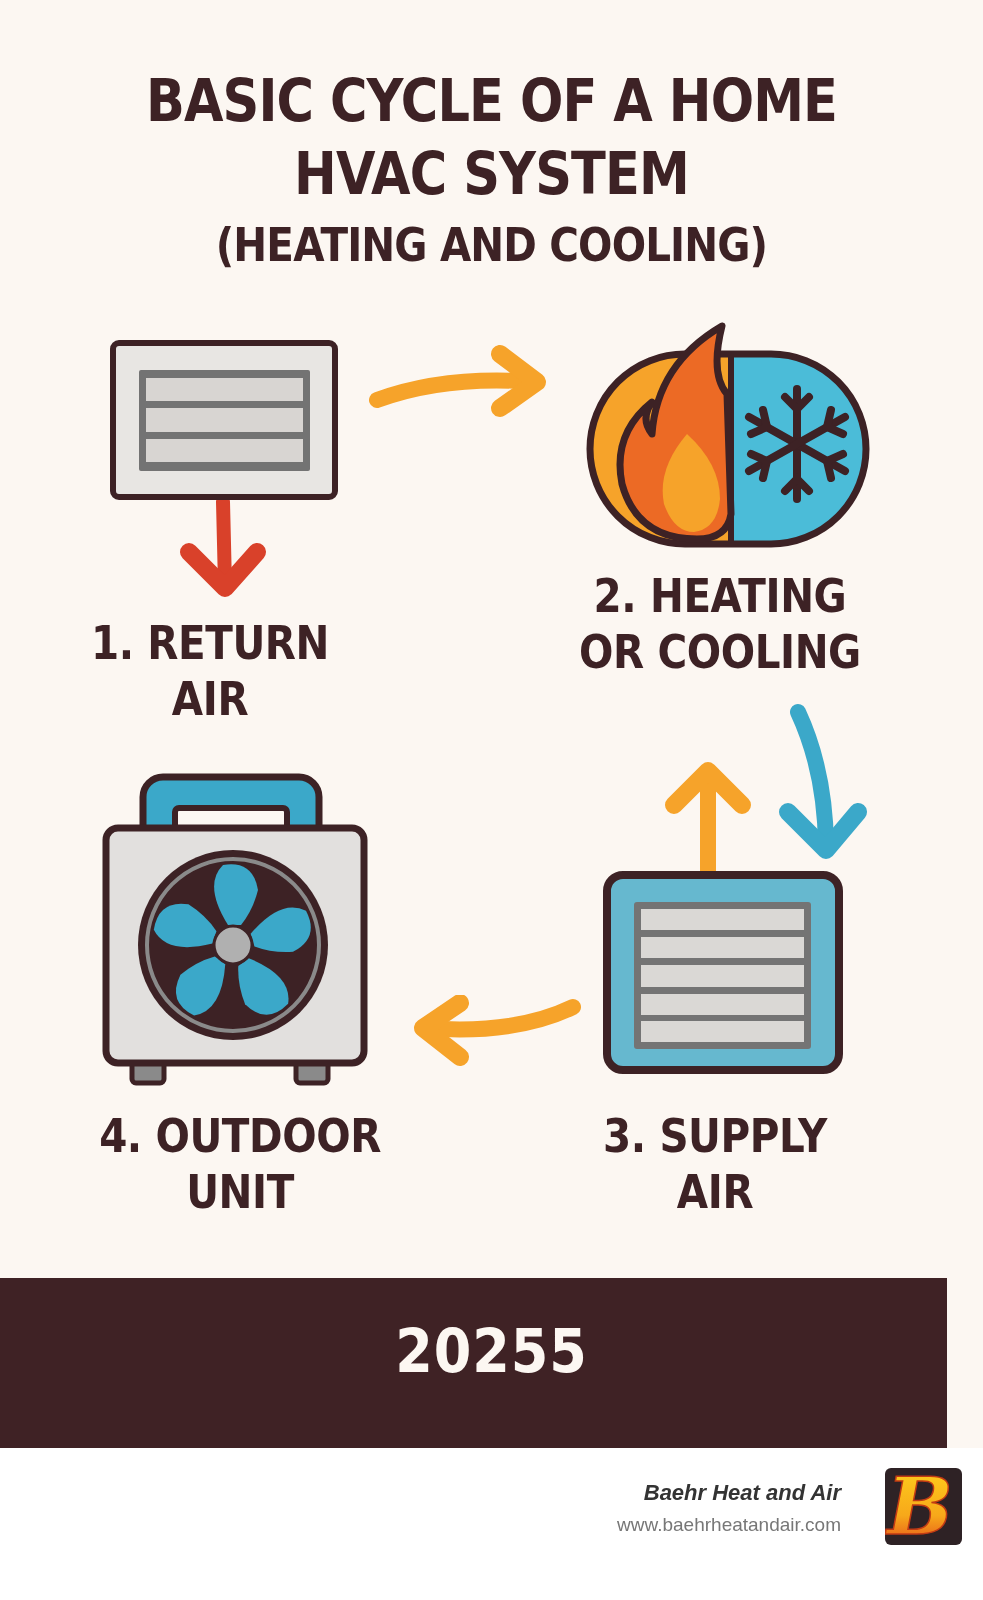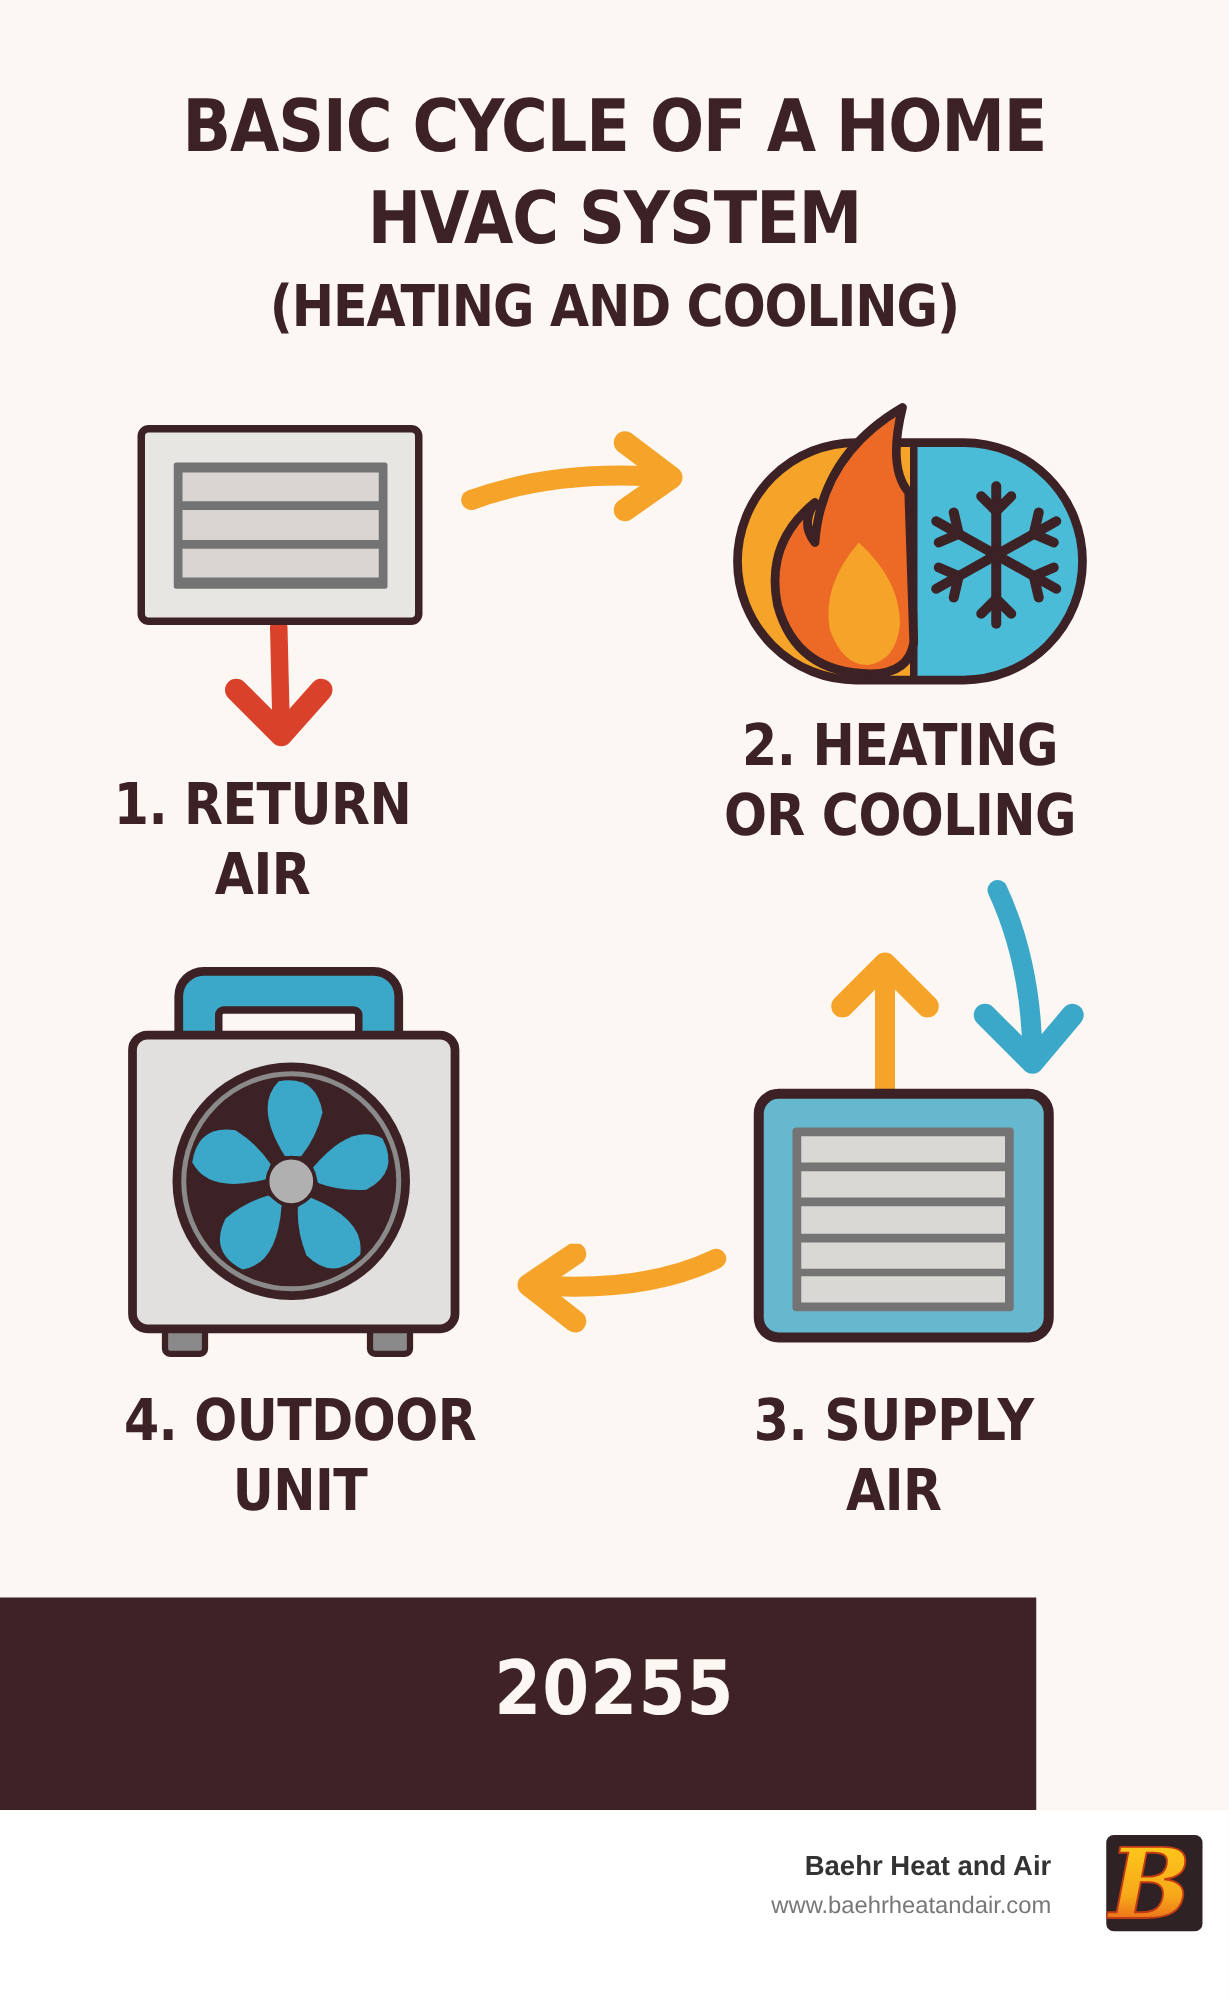--- a/index.html
+++ b/index.html
@@ -25,37 +25,37 @@
       font-family: "DejaVu Sans", sans-serif; font-weight: bold;
       font-size: 46px; line-height: 56px; color: #3d2225;
       transform: scaleX(0.88); letter-spacing: -0.5px;
     }
     #lbl1 { left: 60px; width: 300px; top: 615px; }
     #lbl2 { left: 545px; width: 350px; top: 568px; }
     #lbl3 { left: 560px; width: 310px; top: 1108px; }
     #lbl4 { left: 60px; width: 360px; top: 1108px; }
 
     .footer-band {
-      position: absolute; left: 0; top: 1278px; width: 829px; height: 170px;
+      position: absolute; left: 0; top: 1278px; width: 947px; height: 170px;
       background: #3f2225;
     }
     .footer-band .code {
       position: absolute; left: 0; width: 983px; top: 38px; text-align: center;
       font-family: "DejaVu Sans", sans-serif; font-weight: bold;
       font-size: 60px; color: #fcf7f2; letter-spacing: 1px;
       transform: scaleX(0.9);
     }
     .brand-bar {
       position: absolute; left: 0; top: 1448px; width: 983px; height: 152px;
       background: #ffffff;
     }
     .brand-name {
       position: absolute; right: 142px; top: 32px;
       font-family: "Liberation Sans", sans-serif; font-weight: bold;
-      font-size: 22px; color: #333333;
+      font-size: 22px; color: #333333; font-style: italic;
     }
     .brand-url {
       position: absolute; right: 142px; top: 66px;
       font-family: Liberation Sans, sans-serif;
       font-size: 19px; color: #777777;
     }
     .brand-logo {
       position: absolute; left: 885px; top: 20px; width: 77px; height: 77px;
       border-radius: 6px; background: #2e2225; overflow: hidden;
     }

